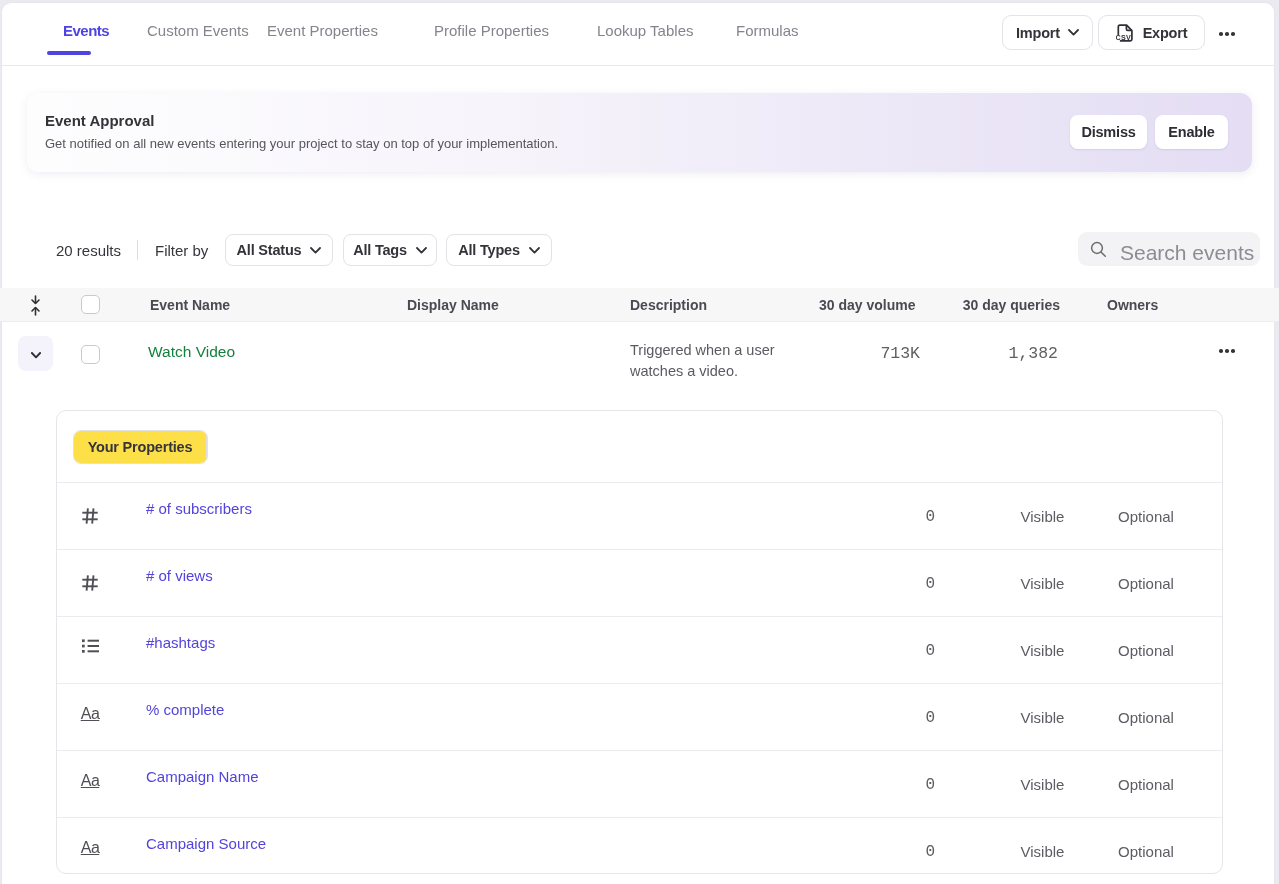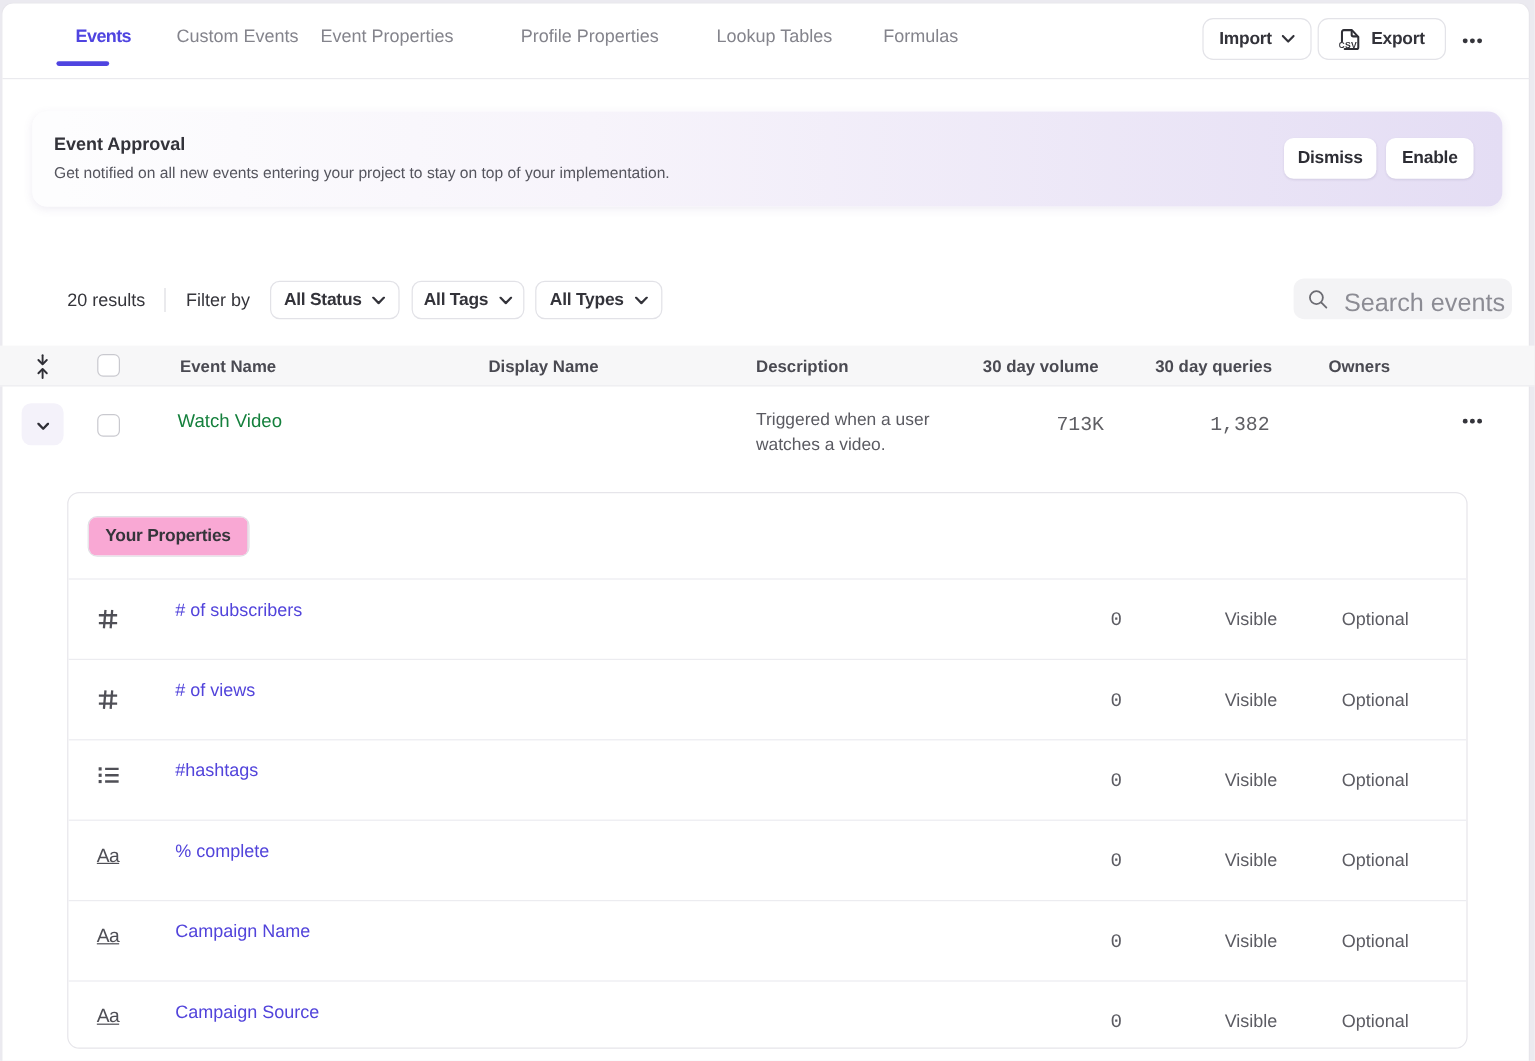--- a/index.html
+++ b/index.html
@@ -38,21 +38,21 @@
   .th { position:absolute; font-size:14px; font-weight:bold; color:#4a4a52; top:297px; white-space:nowrap; }
   .cb { position:absolute; width:19px; height:19px; border:1.5px solid #c9c9cf; border-radius:5px; background:#fff; }
   .mono { font-family:"Liberation Mono", monospace; }
   .dots { display:flex; gap:2.6px; align-items:center; }
   .dots i { width:3.6px; height:3.6px; border-radius:50%; background:#35353b; }
   
   .panel { position:absolute; left:56px; top:410px; width:1167px; height:464px;
            border:1px solid #e6e5ea; border-radius:10px; background:#fff; overflow:hidden; }
   .seg { position:absolute; left:16px; top:19px; height:34px; display:flex;
          border:1px solid #e0e0e5; border-radius:8px; overflow:hidden; background:#fff; }
-  .seg .s1 { width:133px; background:#f9a8d4; border-right:1px solid #e0e0e5;
+  .seg .s1 { width:133px; background:#fde047; border-right:1px solid #e0e0e5;
              display:flex; align-items:center; justify-content:center;
              font-size:14.5px; font-weight:bold; letter-spacing:-0.2px; color:#35353b; }
   .seg .s2 { width:164px; display:flex; align-items:center; justify-content:center;
              font-size:14.5px; font-weight:bold; letter-spacing:-0.2px; color:#9b9ba2; }
   .prow { position:absolute; left:0; width:1165px; height:68px; border-top:1px solid #ececf0; }
   .pname { position:absolute; left:89px; top:17px; font-size:15px; color:#5244db; white-space:nowrap; }
   .picon { position:absolute; left:17px; top:0; width:32px; height:68px;
            display:flex; align-items:center; justify-content:center; color:#4f4f56;text-decoration:underline; }
   .picon svg { display:block; }
   .pzero { position:absolute; left:828px; width:50px; top:25px; text-align:right; font-size:16px; color:#5c5c63; font-family:"Liberation Mono", monospace; }

